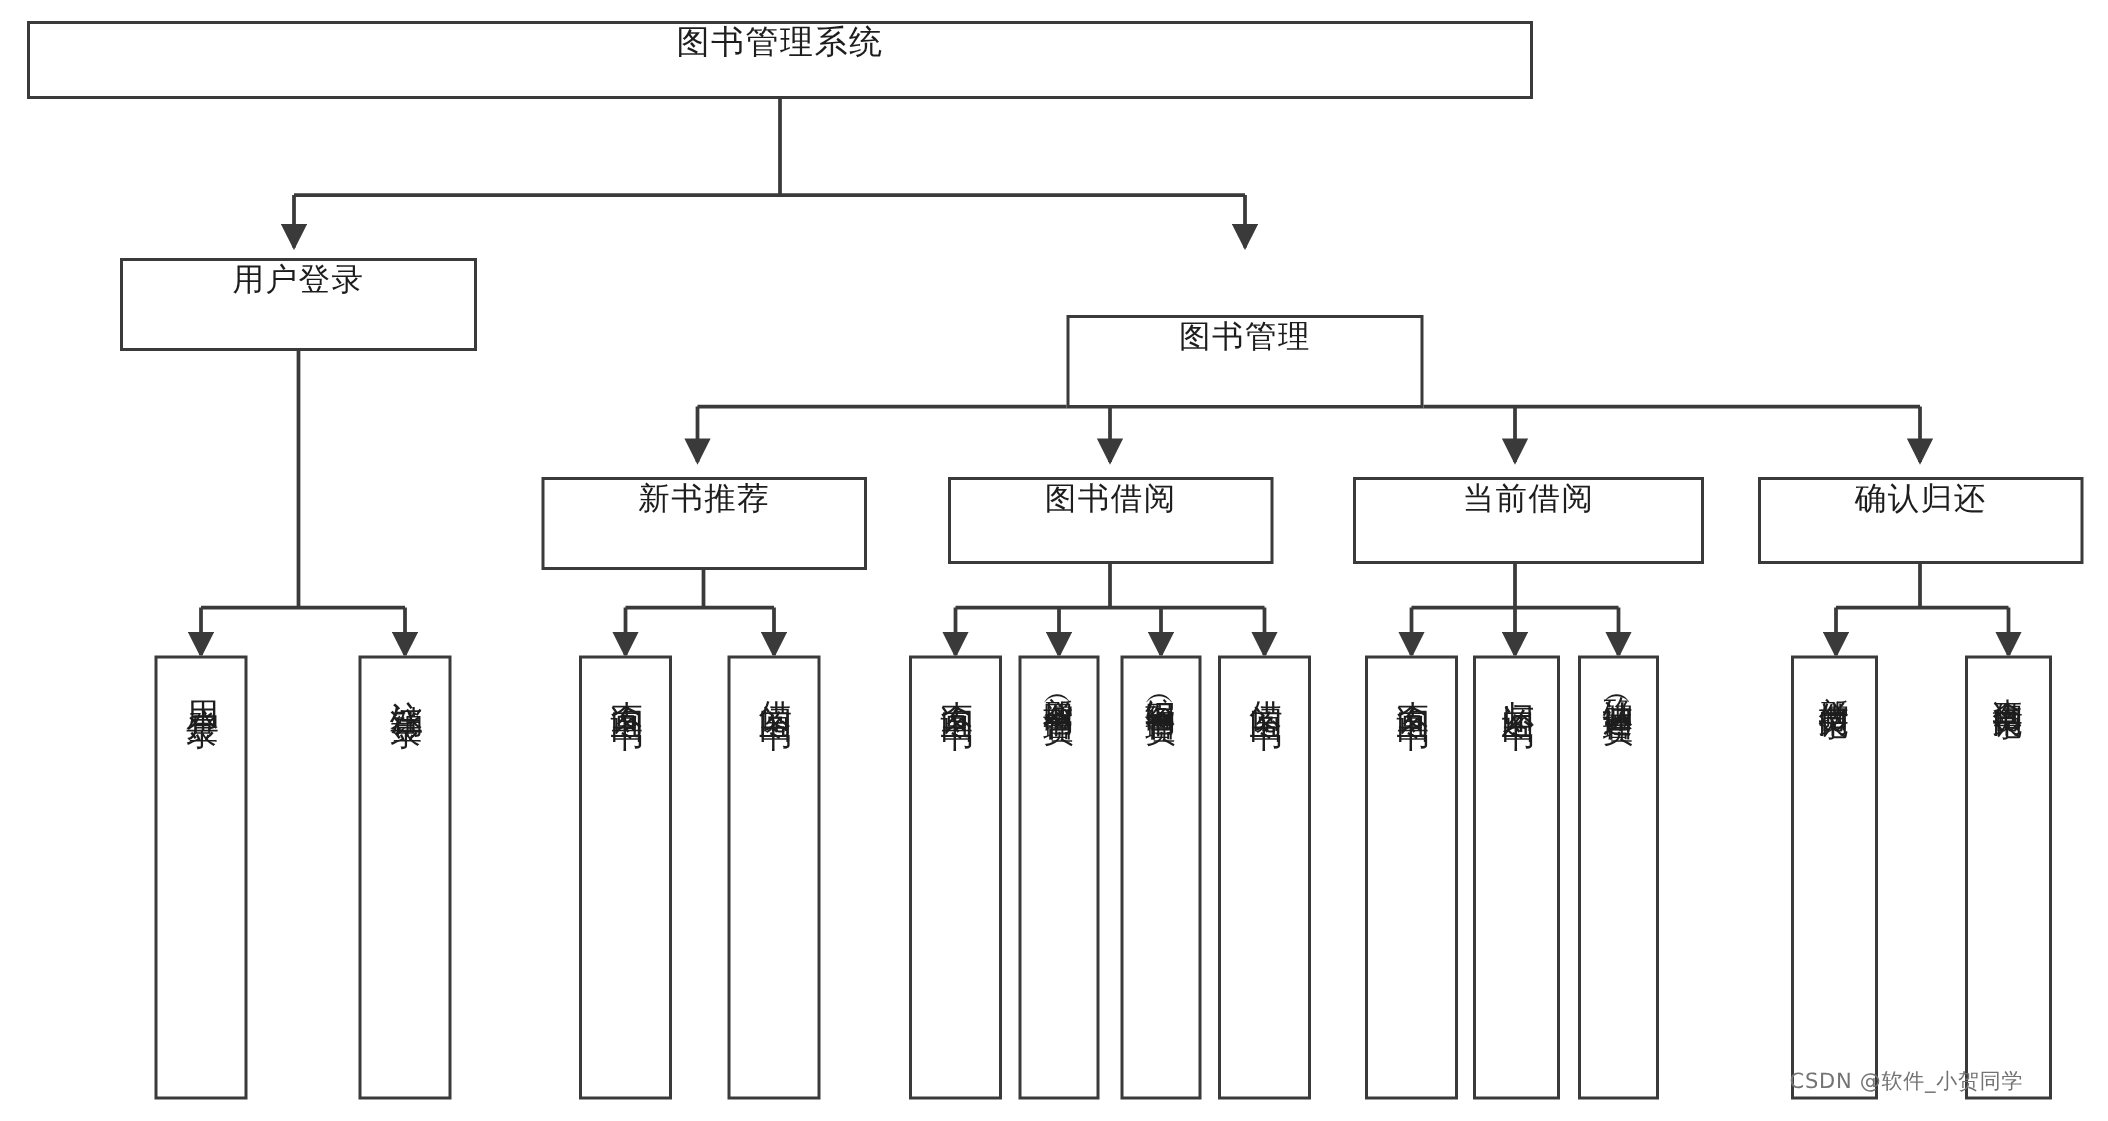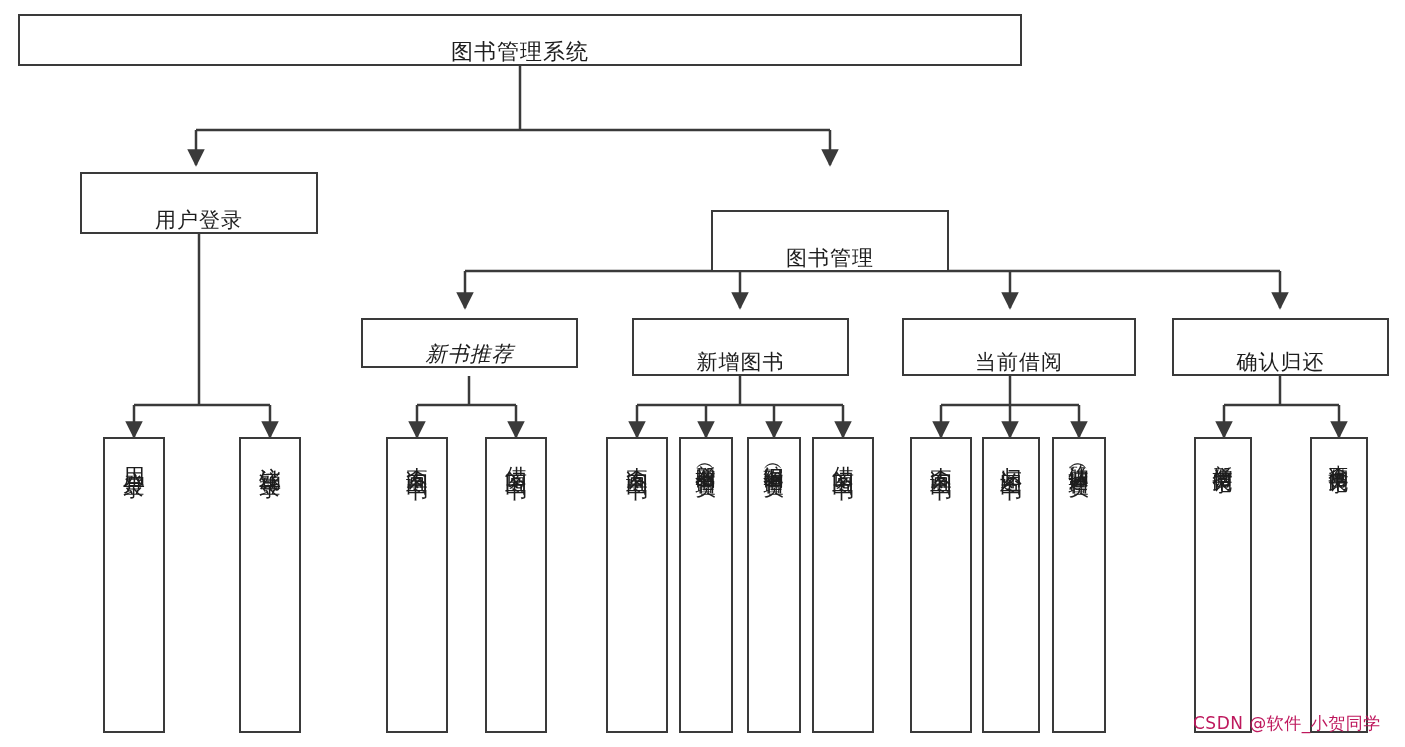--- a/index.html
+++ b/index.html
@@ -12,21 +12,21 @@
   }
   #canvas{position:relative;width:1405px;height:747px;}
   svg#edges{position:absolute;left:0;top:0;width:1405px;height:747px;}
 
   .node{
     position:absolute;
     box-sizing:border-box;
     background:#ffffff;
     border:2.5px solid #3a3a3a;
     display:flex;
-    align-items:flex-end;
+    align-items:flex-start;
     justify-content:center;
     color:#1d1d1d;
   }
   .node .label{
     display:block;
     text-align:center;
     white-space:pre-line;
     line-height:1.15;
   }
   
@@ -44,22 +44,22 @@
     font-size:22px;
     letter-spacing:4px;
     line-height:1;
     margin:0 auto;
   }
   .node.vert.narrow .label{font-size:20px;letter-spacing:2px;}
 
   #watermark{
     position:absolute;
     left:1193px;top:712px;
-    font-size:17px;
-    color:#be185d;
+    font-size:14px;
+    color:#737373;
     letter-spacing:0.5px;
     white-space:nowrap;
     pointer-events:none;
   }
 </style>
 </head>
 <body>
 
 <div id="canvas">
 
@@ -117,25 +117,25 @@
     <span class="label">图书管理系统</span>
   </div>
 
   <div class="node horiz" style="left:80px;top:172px;width:238px;height:62px;">
     <span class="label">用户登录</span>
   </div>
   <div class="node horiz" style="left:711px;top:172px;width:238px;height:62px;margin-top:38px;">
     <span class="label">图书管理</span>
   </div>
 
-  <div class="node horiz" style="left:361px;top:318px;width:217px;height:50px;font-style:italic;">
+  <div class="node horiz" style="left:361px;top:318px;width:217px;height:62px;">
     <span class="label">新书推荐</span>
   </div>
   <div class="node horiz" style="left:632px;top:318px;width:217px;height:58px;">
-    <span class="label">新增图书</span>
+    <span class="label">图书借阅</span>
   </div>
   <div class="node horiz" style="left:902px;top:318px;width:234px;height:58px;">
     <span class="label">当前借阅</span>
   </div>
   <div class="node horiz" style="left:1172px;top:318px;width:217px;height:58px;">
     <span class="label">确认归还</span>
   </div>
 
   <div class="node vert" style="left:103px;top:437px;width:62px;height:296px;">
     <span class="label">用户登录</span>

